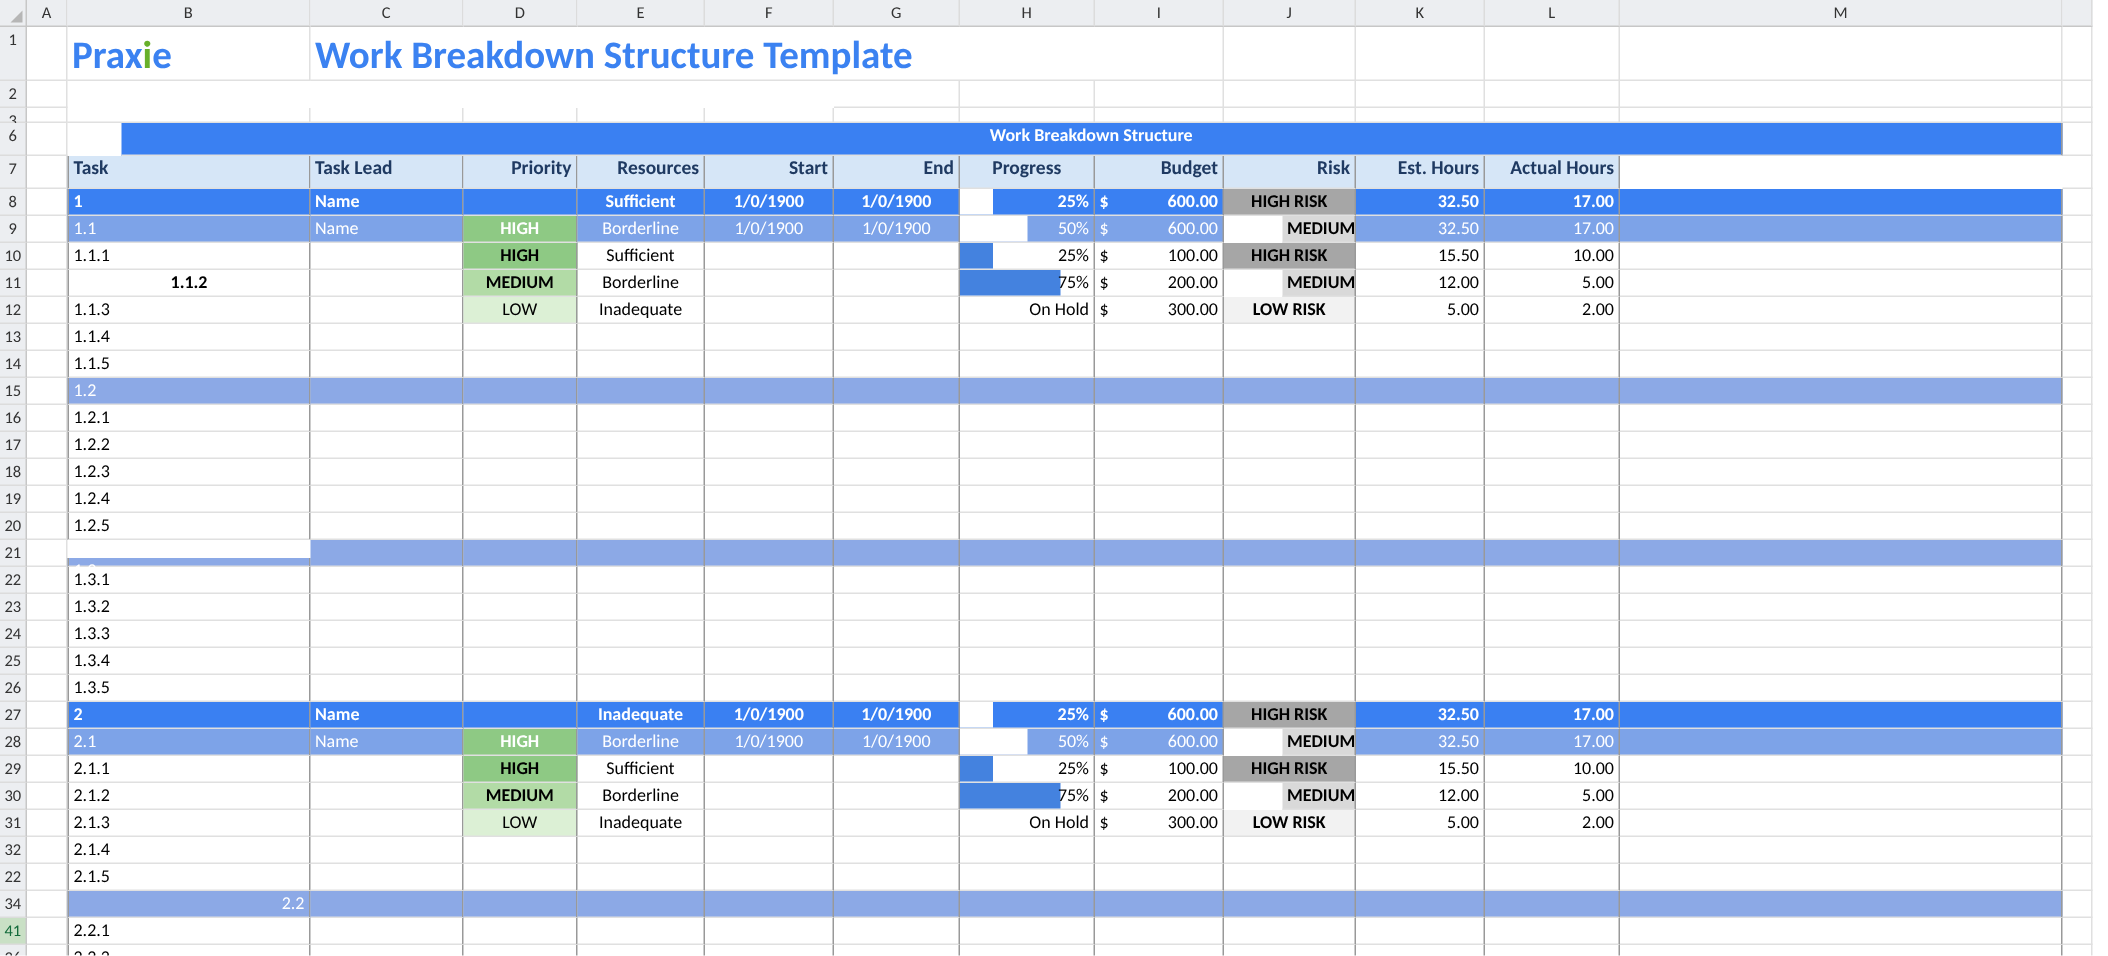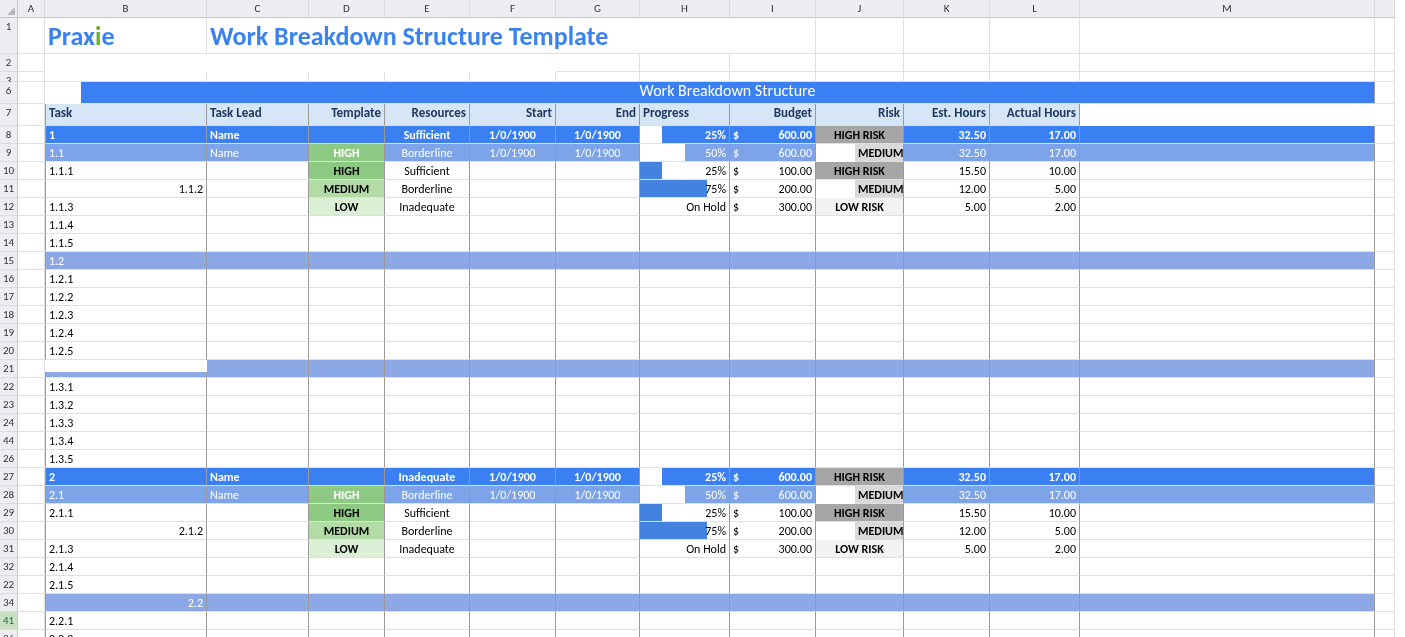--- a/index.html
+++ b/index.html
@@ -80,22 +80,22 @@
     line-height: 36px;
   }
   .link {
     color: #2e72d2;
     text-decoration: underline;
     cursor: pointer;
   }
   .banner {
     background: #3a80f2;
     color: #fff;
-    font-weight: normal;
-    font-size: 16px;
+    font-weight: bold;
+    font-size: 12px;
     text-align: center;
     line-height: 20px;
     margin-left: 36px;
   }
   .th {
     background: #d6e6f7;
     color: #1f3a62;
     font-weight: bold;
     line-height: 22px;
     font-size: 13px;
@@ -117,21 +117,21 @@
     border-right: 1px solid #999;
     border-bottom: 1px solid #e0e0e0;
     line-height: 18px;
     padding: 0 3px;
     cursor: cell;
   }
   .bl { border-left: 1px solid #999; }
   .pri-high    { background: #8ec984; font-weight: bold; text-align: center; }
   .pri-high-w  { background: #8ec984; font-weight: bold; text-align: center; color:#fff; }
   .pri-med     { background: #b2dba6; font-weight: bold; text-align: center; }
-  .pri-low     { background: #dcf0d5; font-weight: bold; text-align: center; }
+  .pri-low     { background: #dcf0d5; font-weight: normal; text-align: center; }
   .risk-high   { background: #a6a6a6; font-weight: bold; text-align: center; }
   .risk-med    { background: #d9d9d9; font-weight: bold; text-align: center; margin-left: 39px; }
   .risk-low    { background: #f2f2f2; font-weight: bold; text-align: center; }
   .pbar {
     position: relative;
     padding: 0;
   }
   .pbar .fill {
     position: absolute;
     top: 0; left: 0; height: 100%;
@@ -206,25 +206,25 @@
     <div class="c" style="grid-area: 4 / 14;"></div>
     <div class="c" style="grid-area: 4 / 15;"></div>
     <div class="rowh" style="grid-area: 5 / 1;">6</div>
     <div class="c" style="grid-area: 5 / 2;"></div>
     <div class="banner bdrcell" style="grid-area: 5 / 3 / auto / span 12;">Work Breakdown Structure</div>
     <div class="c" style="grid-area: 5 / 15;"></div>
     <div class="rowh" style="grid-area: 6 / 1;">7</div>
     <div class="c" style="grid-area: 6 / 2;"></div>
     <div class="th bdrcell bl" style="grid-area: 6 / 3; text-align: left;">Task</div>
     <div class="th bdrcell" style="grid-area: 6 / 4; text-align: left;">Task Lead</div>
-    <div class="th bdrcell" style="grid-area: 6 / 5; text-align: right;">Template</div>
+    <div class="th bdrcell" style="grid-area: 6 / 5; text-align: right;">Priority</div>
     <div class="th bdrcell" style="grid-area: 6 / 6; text-align: right;">Resources</div>
     <div class="th bdrcell" style="grid-area: 6 / 7; text-align: right;">Start</div>
     <div class="th bdrcell" style="grid-area: 6 / 8; text-align: right;">End</div>
-    <div class="th bdrcell" style="grid-area: 6 / 9; text-align: left;">Progress</div>
+    <div class="th bdrcell" style="grid-area: 6 / 9; text-align: center;">Progress</div>
     <div class="th bdrcell" style="grid-area: 6 / 10; text-align: right;">Budget</div>
     <div class="th bdrcell" style="grid-area: 6 / 11; text-align: right;">Risk</div>
     <div class="th bdrcell" style="grid-area: 6 / 12; text-align: right;">Est. Hours</div>
     <div class="th bdrcell" style="grid-area: 6 / 13; text-align: right;">Actual Hours</div>
     <div class="c" style="grid-area: 6 / 15;"></div>
     <div class="rowh" style="grid-area: 7 / 1;">8</div>
     <div class="c" style="grid-area: 7 / 2;"></div>
     <div class="bdrcell r-dark bl" style="grid-area: 7 / 3; text-align: left;">1</div>
     <div class="bdrcell r-dark" style="grid-area: 7 / 4; text-align: left;">Name</div>
     <div class="bdrcell r-dark" style="grid-area: 7 / 5;"></div>
@@ -287,21 +287,21 @@
         <span>100.00</span>
       </span>
     </div>
     <div class="bdrcell risk-high " style="grid-area: 9 / 11; text-align: center;">HIGH RISK</div>
     <div class="bdrcell  " style="grid-area: 9 / 12; text-align: right;">15.50</div>
     <div class="bdrcell  " style="grid-area: 9 / 13; text-align: right;">10.00</div>
     <div class="bdrcell  " style="grid-area: 9 / 14; text-align: left;"></div>
     <div class="c" style="grid-area: 9 / 15;"></div>
     <div class="rowh" style="grid-area: 10 / 1;">11</div>
     <div class="c" style="grid-area: 10 / 2;"></div>
-    <div class="bdrcell bl" style="grid-area: 10 / 3; text-align: right;">1.1.2</div>
+    <div class="bdrcell bl" style="grid-area: 10 / 3; text-align: center; font-weight: bold;">1.1.2</div>
     <div class="bdrcell  " style="grid-area: 10 / 4; text-align: left;"></div>
     <div class="bdrcell pri-med " style="grid-area: 10 / 5; text-align: center;">MEDIUM</div>
     <div class="bdrcell  " style="grid-area: 10 / 6; text-align: center;">Borderline</div>
     <div class="bdrcell  " style="grid-area: 10 / 7; text-align: center;"></div>
     <div class="bdrcell  " style="grid-area: 10 / 8; text-align: center;"></div>
     <div class="bdrcell pbar " style="grid-area: 10 / 9; background: rgb(255, 255, 255);">
       <span class="fill fb" style="width:75%"></span>
       <span class="lbl">75%</span>
     </div>
     <div class="bdrcell " style="grid-area: 10 / 10;">
@@ -508,21 +508,21 @@
     <div class="bdrcell  " style="grid-area: 23 / 6; text-align: center;"></div>
     <div class="bdrcell  " style="grid-area: 23 / 7; text-align: center;"></div>
     <div class="bdrcell  " style="grid-area: 23 / 8; text-align: center;"></div>
     <div class="bdrcell  " style="grid-area: 23 / 9;"></div>
     <div class="bdrcell  " style="grid-area: 23 / 10;"></div>
     <div class="bdrcell  " style="grid-area: 23 / 11;"></div>
     <div class="bdrcell  " style="grid-area: 23 / 12; text-align: right;"></div>
     <div class="bdrcell  " style="grid-area: 23 / 13; text-align: right;"></div>
     <div class="bdrcell  " style="grid-area: 23 / 14; text-align: left;"></div>
     <div class="c" style="grid-area: 23 / 15;"></div>
-    <div class="rowh" style="grid-area: 24 / 1;">44</div>
+    <div class="rowh" style="grid-area: 24 / 1;">25</div>
     <div class="c" style="grid-area: 24 / 2;"></div>
     <div class="bdrcell bl" style="grid-area: 24 / 3; text-align: left;">1.3.4</div>
     <div class="bdrcell  " style="grid-area: 24 / 4; text-align: left;"></div>
     <div class="bdrcell  " style="grid-area: 24 / 5;"></div>
     <div class="bdrcell  " style="grid-area: 24 / 6; text-align: center;"></div>
     <div class="bdrcell  " style="grid-area: 24 / 7; text-align: center;"></div>
     <div class="bdrcell  " style="grid-area: 24 / 8; text-align: center;"></div>
     <div class="bdrcell  " style="grid-area: 24 / 9;"></div>
     <div class="bdrcell  " style="grid-area: 24 / 10;"></div>
     <div class="bdrcell  " style="grid-area: 24 / 11;"></div>
@@ -609,21 +609,21 @@
         <span>100.00</span>
       </span>
     </div>
     <div class="bdrcell risk-high " style="grid-area: 28 / 11; text-align: center;">HIGH RISK</div>
     <div class="bdrcell  " style="grid-area: 28 / 12; text-align: right;">15.50</div>
     <div class="bdrcell  " style="grid-area: 28 / 13; text-align: right;">10.00</div>
     <div class="bdrcell  " style="grid-area: 28 / 14; text-align: left;"></div>
     <div class="c" style="grid-area: 28 / 15;"></div>
     <div class="rowh" style="grid-area: 29 / 1;">30</div>
     <div class="c" style="grid-area: 29 / 2;"></div>
-    <div class="bdrcell bl" style="grid-area: 29 / 3; text-align: right;">2.1.2</div>
+    <div class="bdrcell bl" style="grid-area: 29 / 3; text-align: left;">2.1.2</div>
     <div class="bdrcell  " style="grid-area: 29 / 4; text-align: left;"></div>
     <div class="bdrcell pri-med " style="grid-area: 29 / 5; text-align: center;">MEDIUM</div>
     <div class="bdrcell  " style="grid-area: 29 / 6; text-align: center;">Borderline</div>
     <div class="bdrcell  " style="grid-area: 29 / 7; text-align: center;"></div>
     <div class="bdrcell  " style="grid-area: 29 / 8; text-align: center;"></div>
     <div class="bdrcell pbar " style="grid-area: 29 / 9; background: rgb(255, 255, 255);">
       <span class="fill fb" style="width:75%"></span>
       <span class="lbl">75%</span>
     </div>
     <div class="bdrcell " style="grid-area: 29 / 10;">

